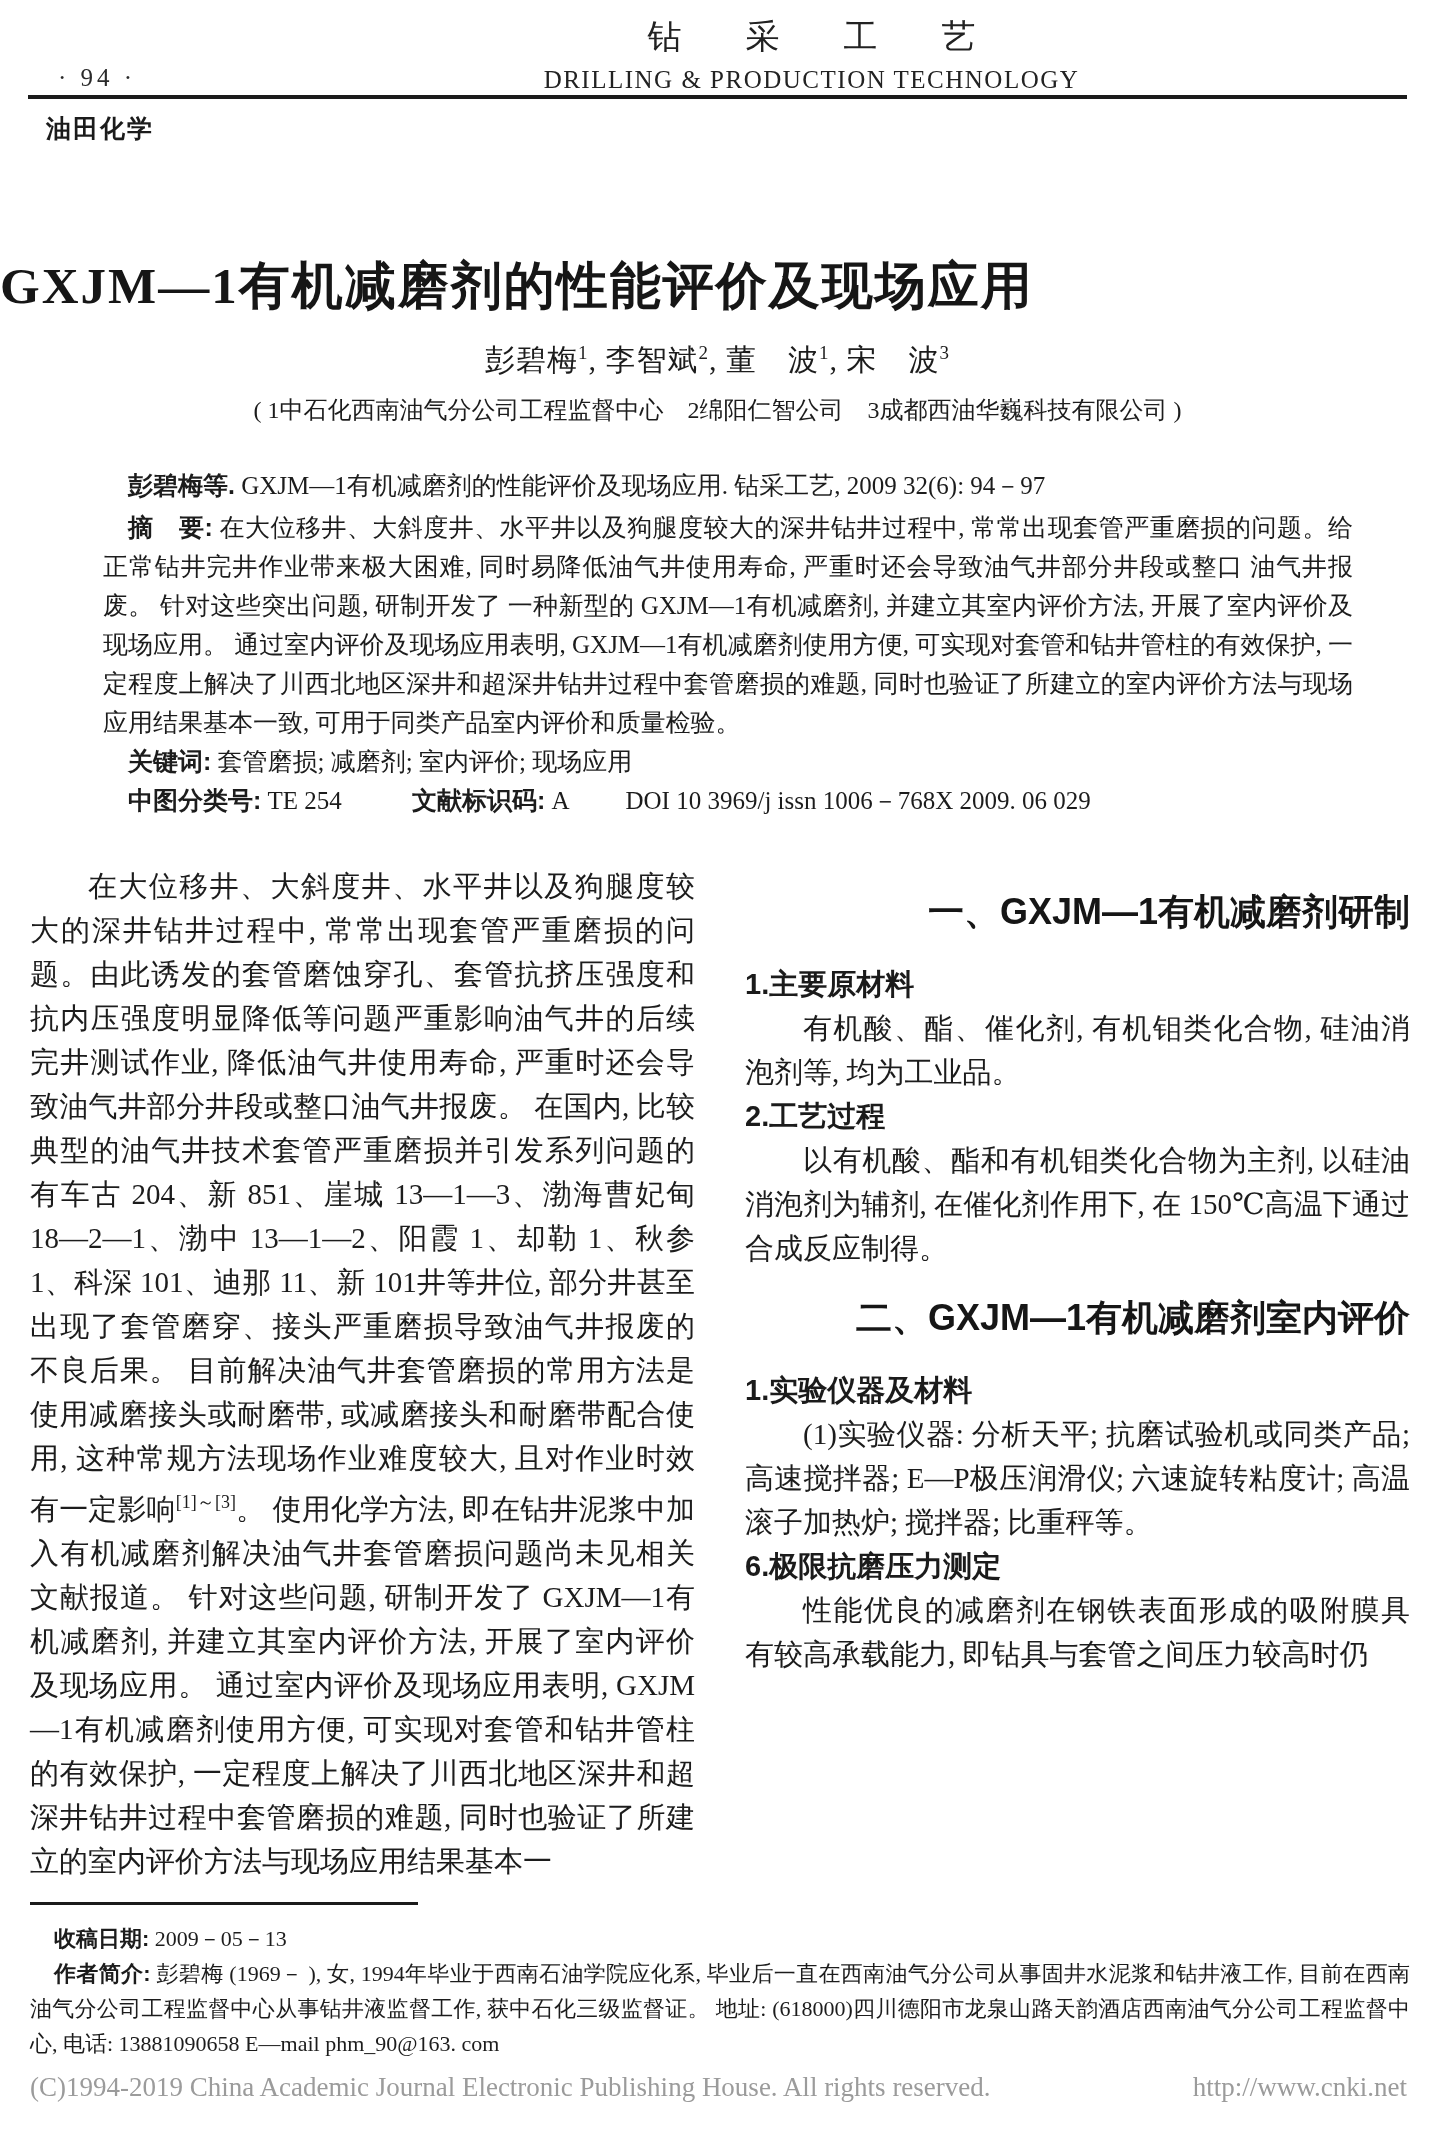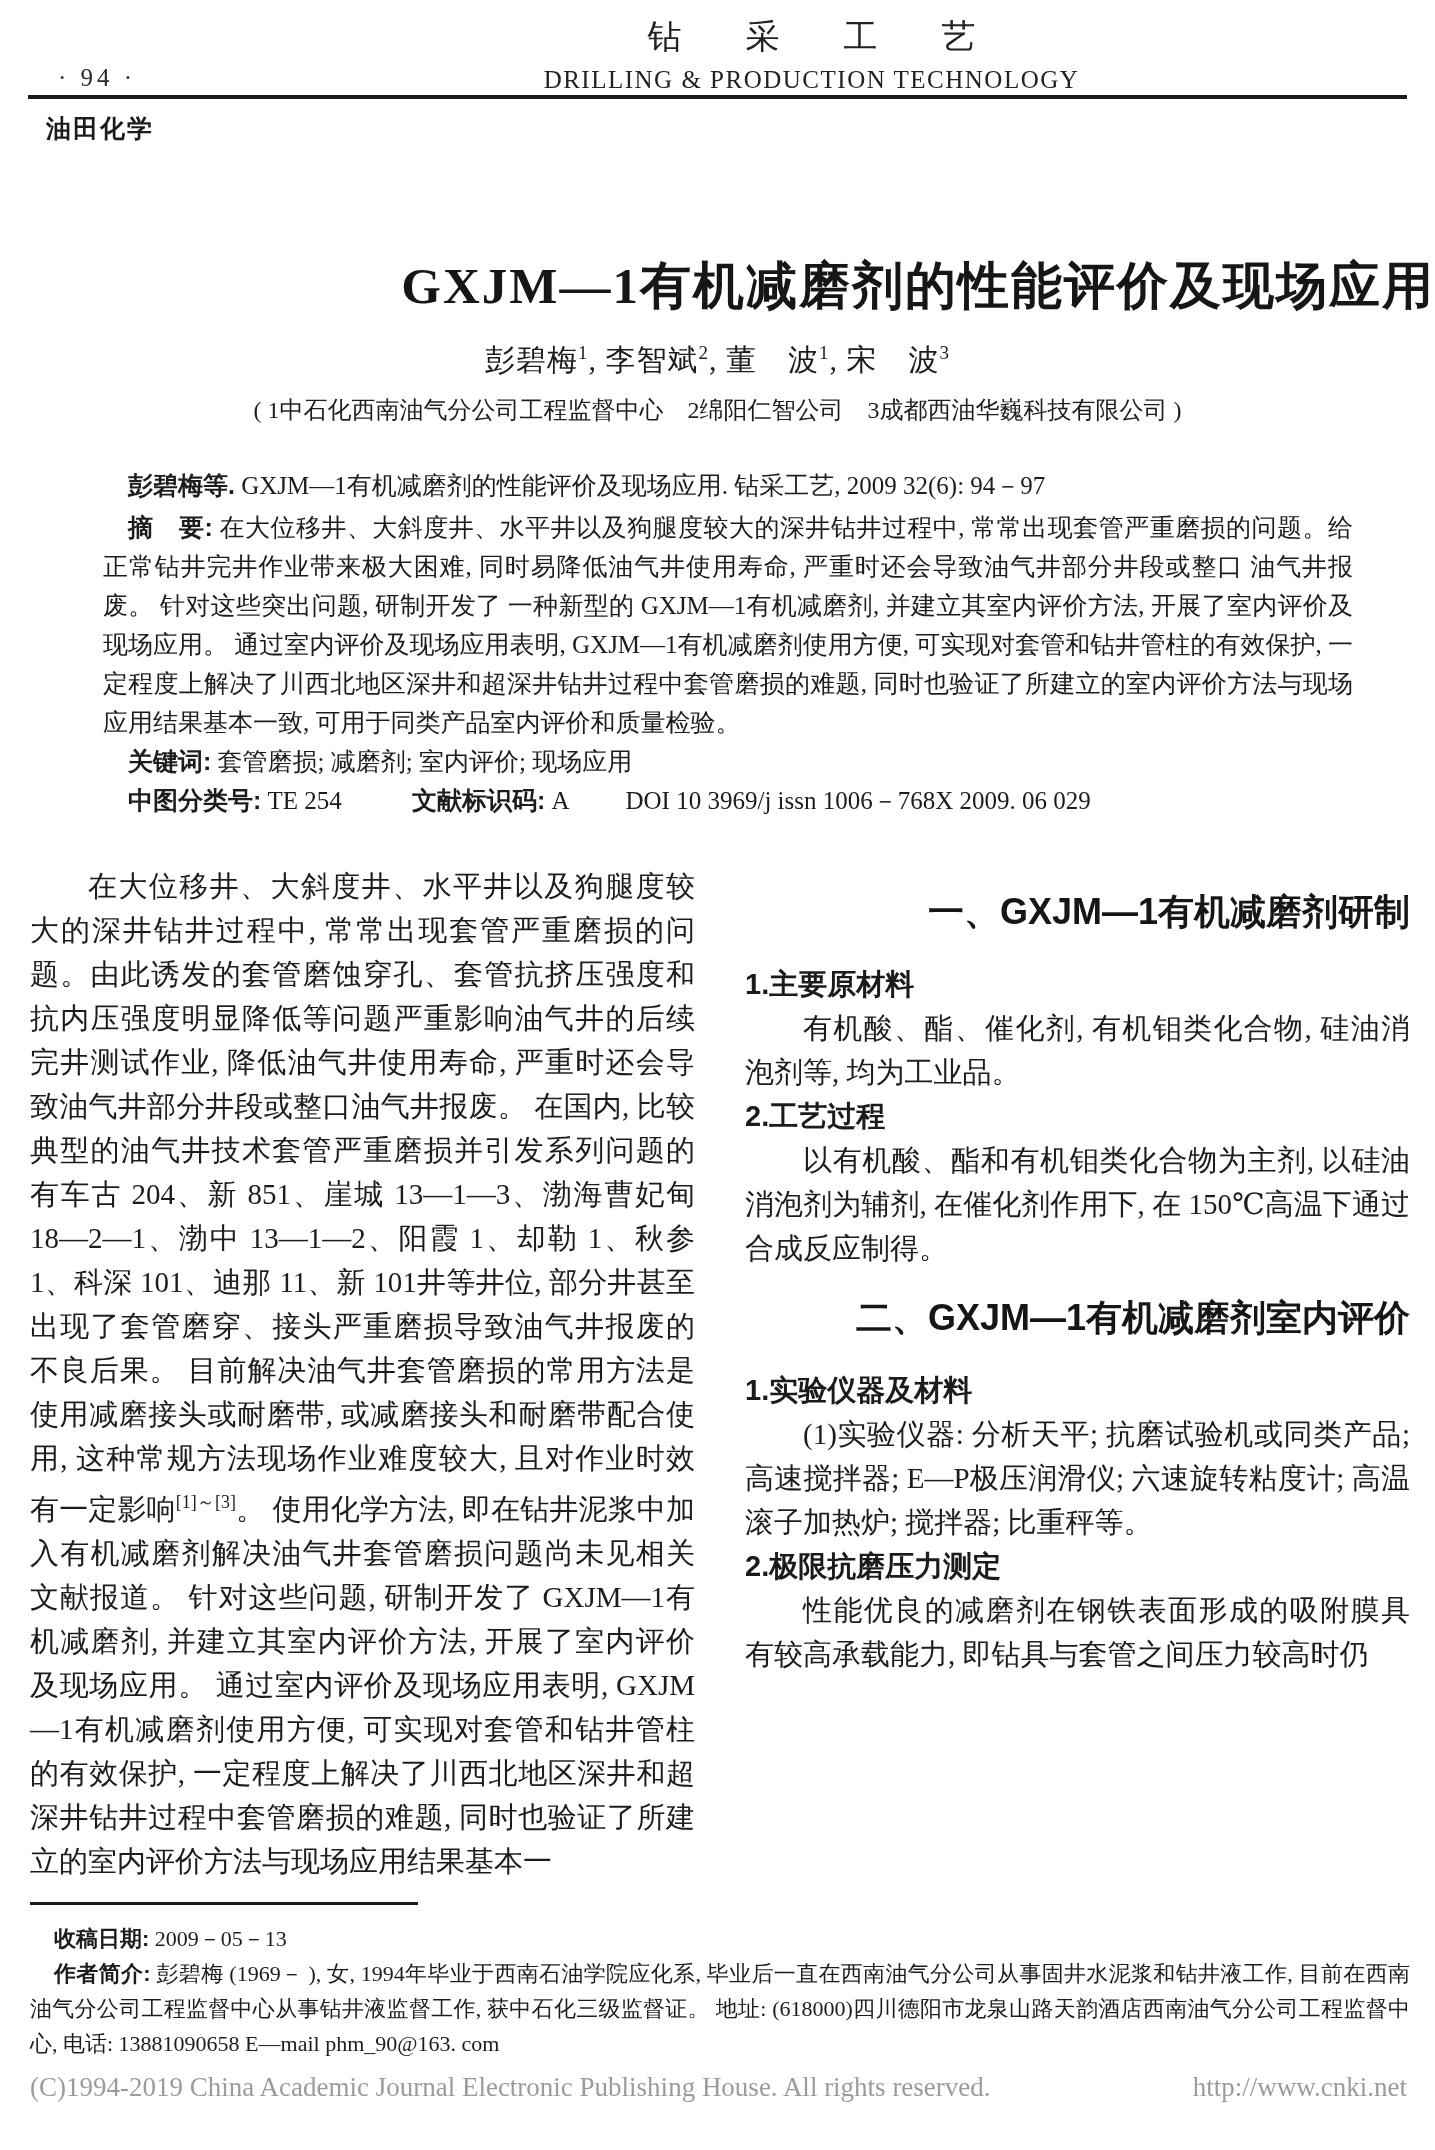--- a/index.html
+++ b/index.html
@@ -37,21 +37,21 @@
     position:absolute;top:95px;left:28px;right:28px;height:4px;background:#1b1b1b;
   }
   .section-label{
     position:absolute;top:112px;left:46px;
     font-size:25px;font-weight:bold;color:#1b1b1b;letter-spacing:2px;
   }
 
   
   .article-title{
     position:absolute;top:252px;left:0;width:100%;
-    text-align:right;font-size:51px;font-weight:bold;color:#161616;
+    text-align:left;font-size:51px;font-weight:bold;color:#161616;
     letter-spacing:2px;white-space:nowrap;
   }
   .authors-line{
     position:absolute;top:340px;left:0;width:100%;
     text-align:center;font-size:30px;color:#1c1c1c;letter-spacing:1px;
   }
   .authors-line sup{font-size:19px;vertical-align:super;}
   .affiliation-line{
     position:absolute;top:394px;left:0;width:100%;
     text-align:center;font-size:24px;color:#1c1c1c;
@@ -141,21 +141,21 @@
     </div>
     <div class="col">
       <p class="sec-heading">一、GXJM—1有机减磨剂研制</p>
       <p class="sub-heading">1.主要原材料</p>
       <p class="indent2">有机酸、酯、催化剂, 有机钼类化合物, 硅油消泡剂等, 均为工业品。</p>
       <p class="sub-heading">2.工艺过程</p>
       <p class="indent2">以有机酸、酯和有机钼类化合物为主剂, 以硅油消泡剂为辅剂, 在催化剂作用下, 在 150℃高温下通过合成反应制得。</p>
       <p class="sec-heading">二、GXJM—1有机减磨剂室内评价</p>
       <p class="sub-heading">1.实验仪器及材料</p>
       <p class="indent2">(1)实验仪器: 分析天平; 抗磨试验机或同类产品; 高速搅拌器; E—P极压润滑仪; 六速旋转粘度计; 高温滚子加热炉; 搅拌器; 比重秤等。</p>
-      <p class="sub-heading">2.极限抗磨压力测定</p>
+      <p class="sub-heading">6.极限抗磨压力测定</p>
       <p class="indent2">性能优良的减磨剂在钢铁表面形成的吸附膜具有较高承载能力, 即钻具与套管之间压力较高时仍</p>
     </div>
   </div>
 
   <div class="footnote">
     <div class="footnote-rule"></div>
     <p class="lead"><span class="bold-label">收稿日期:</span><span> 2009－05－13</span></p>
     <p class="lead"><span class="bold-label">作者简介:</span><span> 彭碧梅 (1969－ ), 女, 1994年毕业于西南石油学院应化系, 毕业后一直在西南油气分公司从事固井水泥浆和钻井液工作, 目前在西南油气分公司工程监督中心从事钻井液监督工作, 获中石化三级监督证。 地址: (618000)四川德阳市龙泉山路天韵酒店西南油气分公司工程监督中心, 电话: 13881090658  E—mail phm_90@163. com</span></p>
   </div>
 

